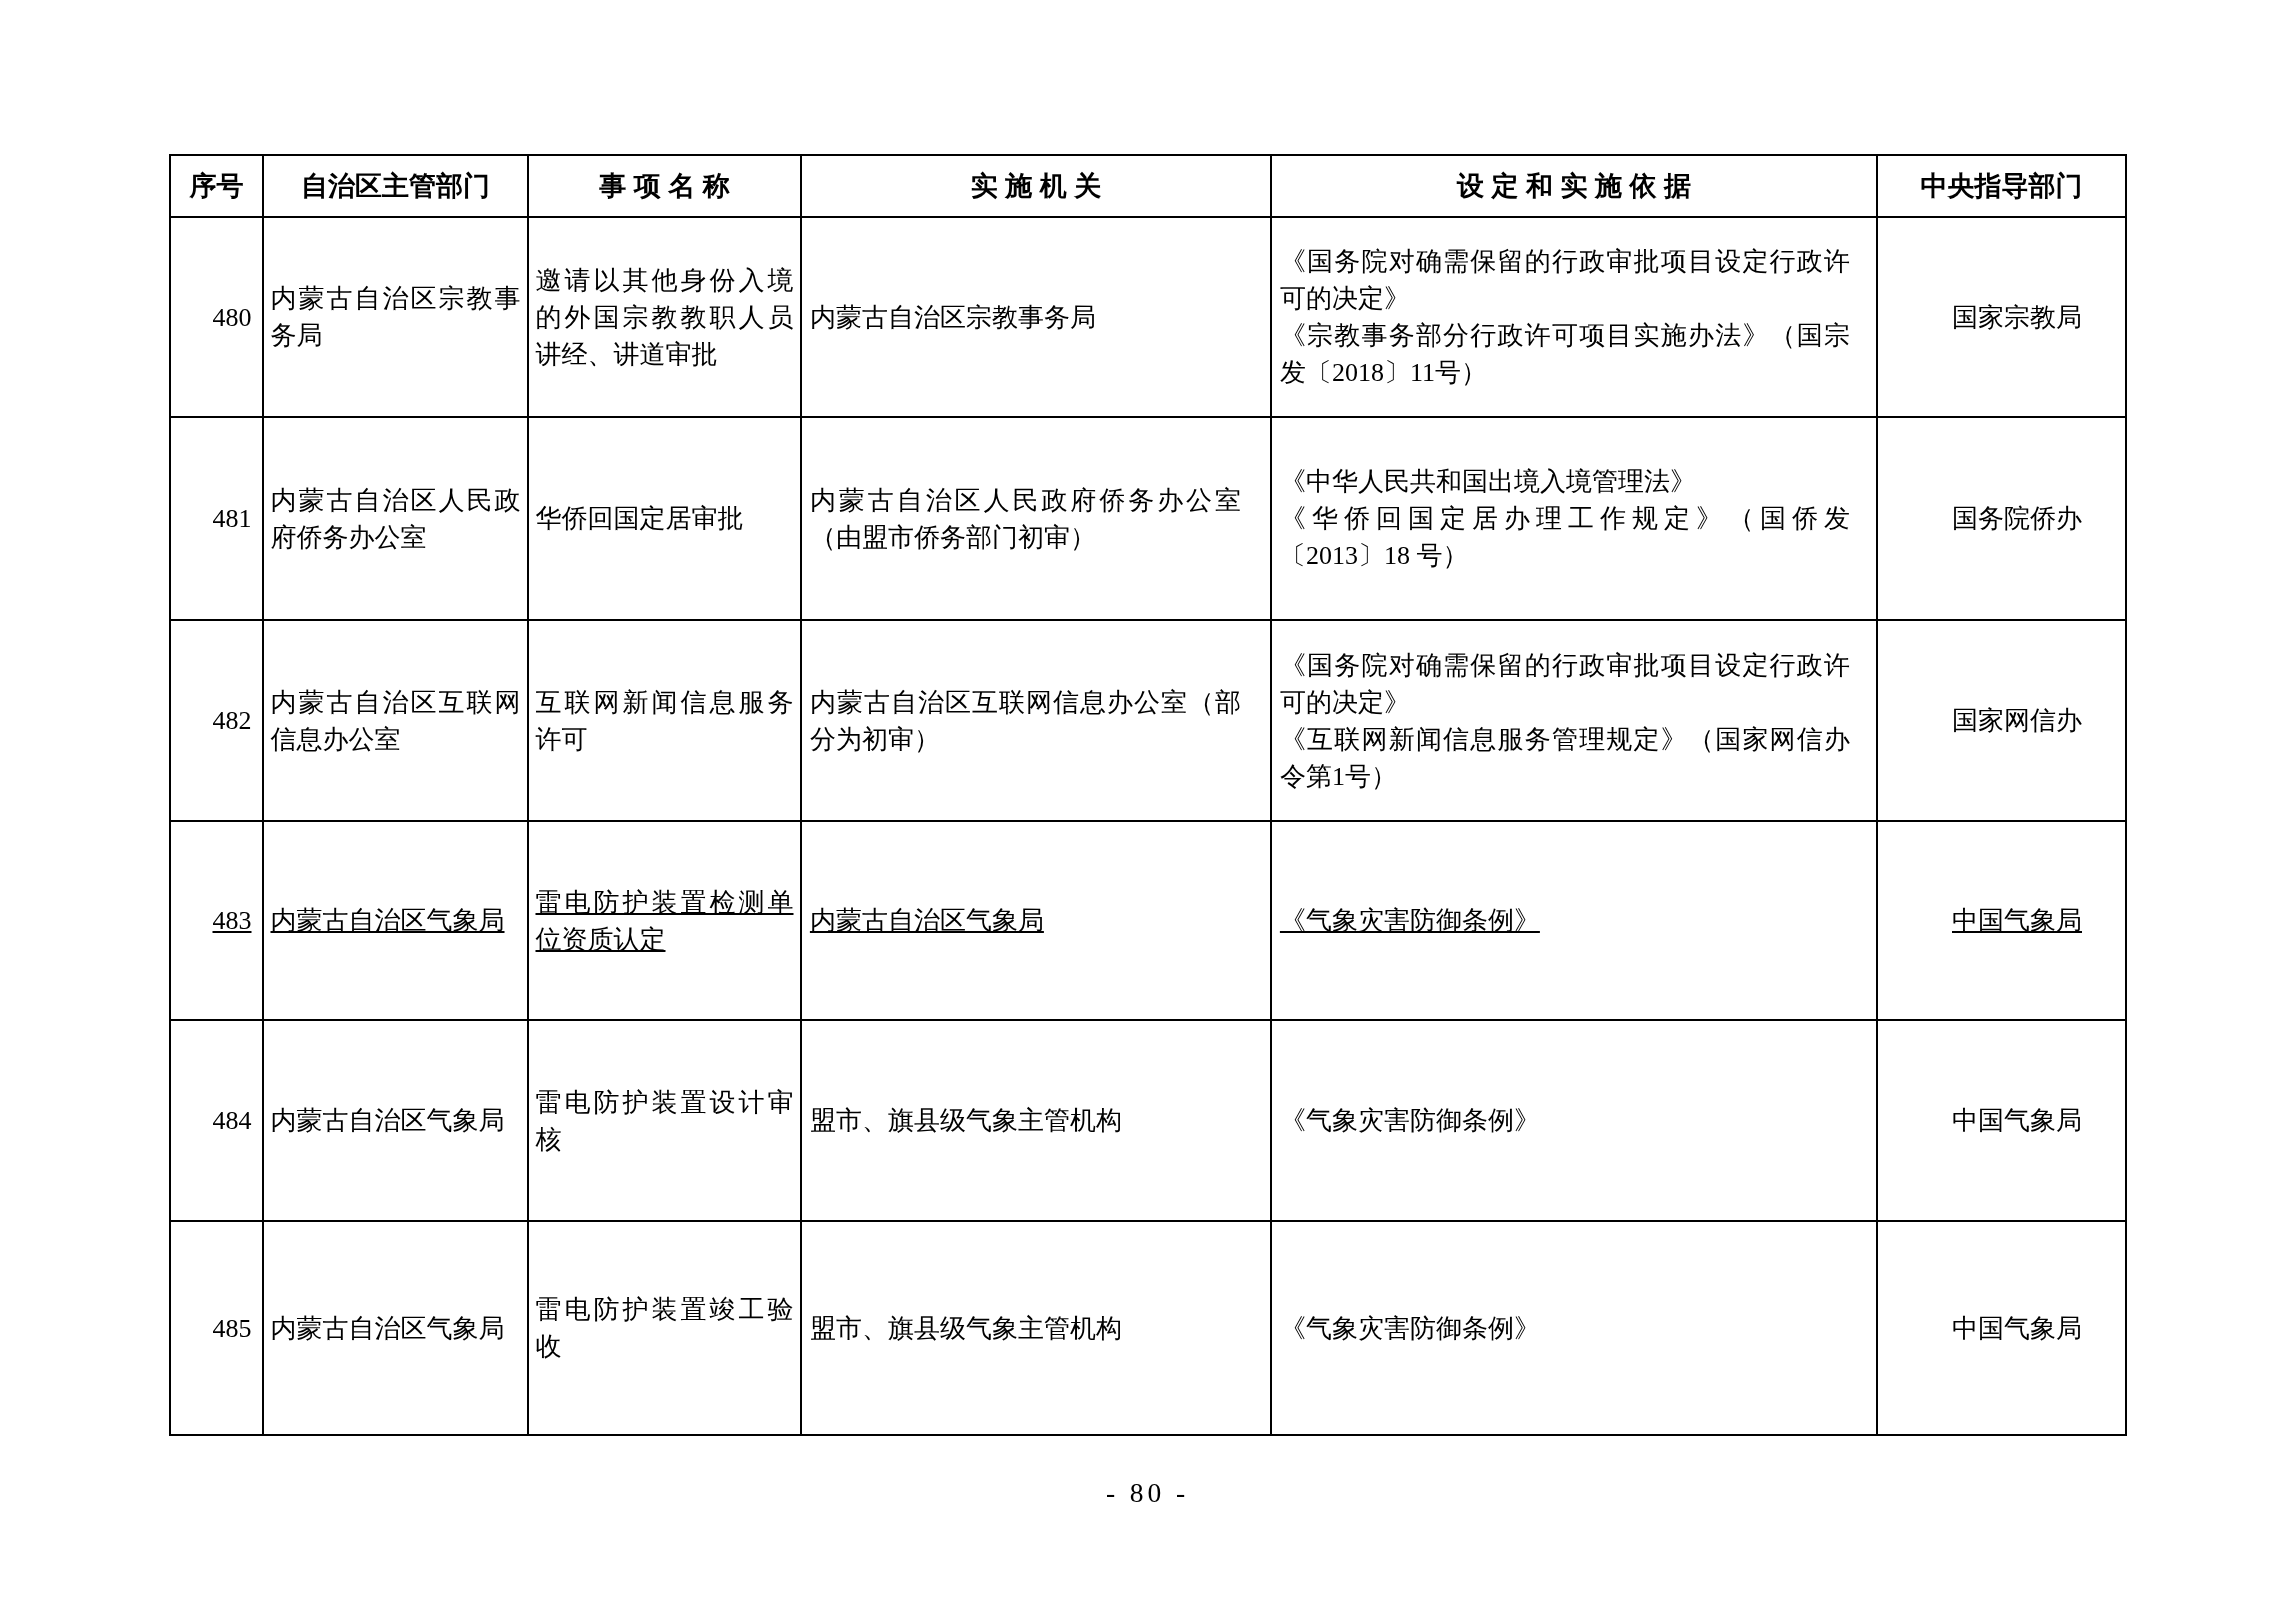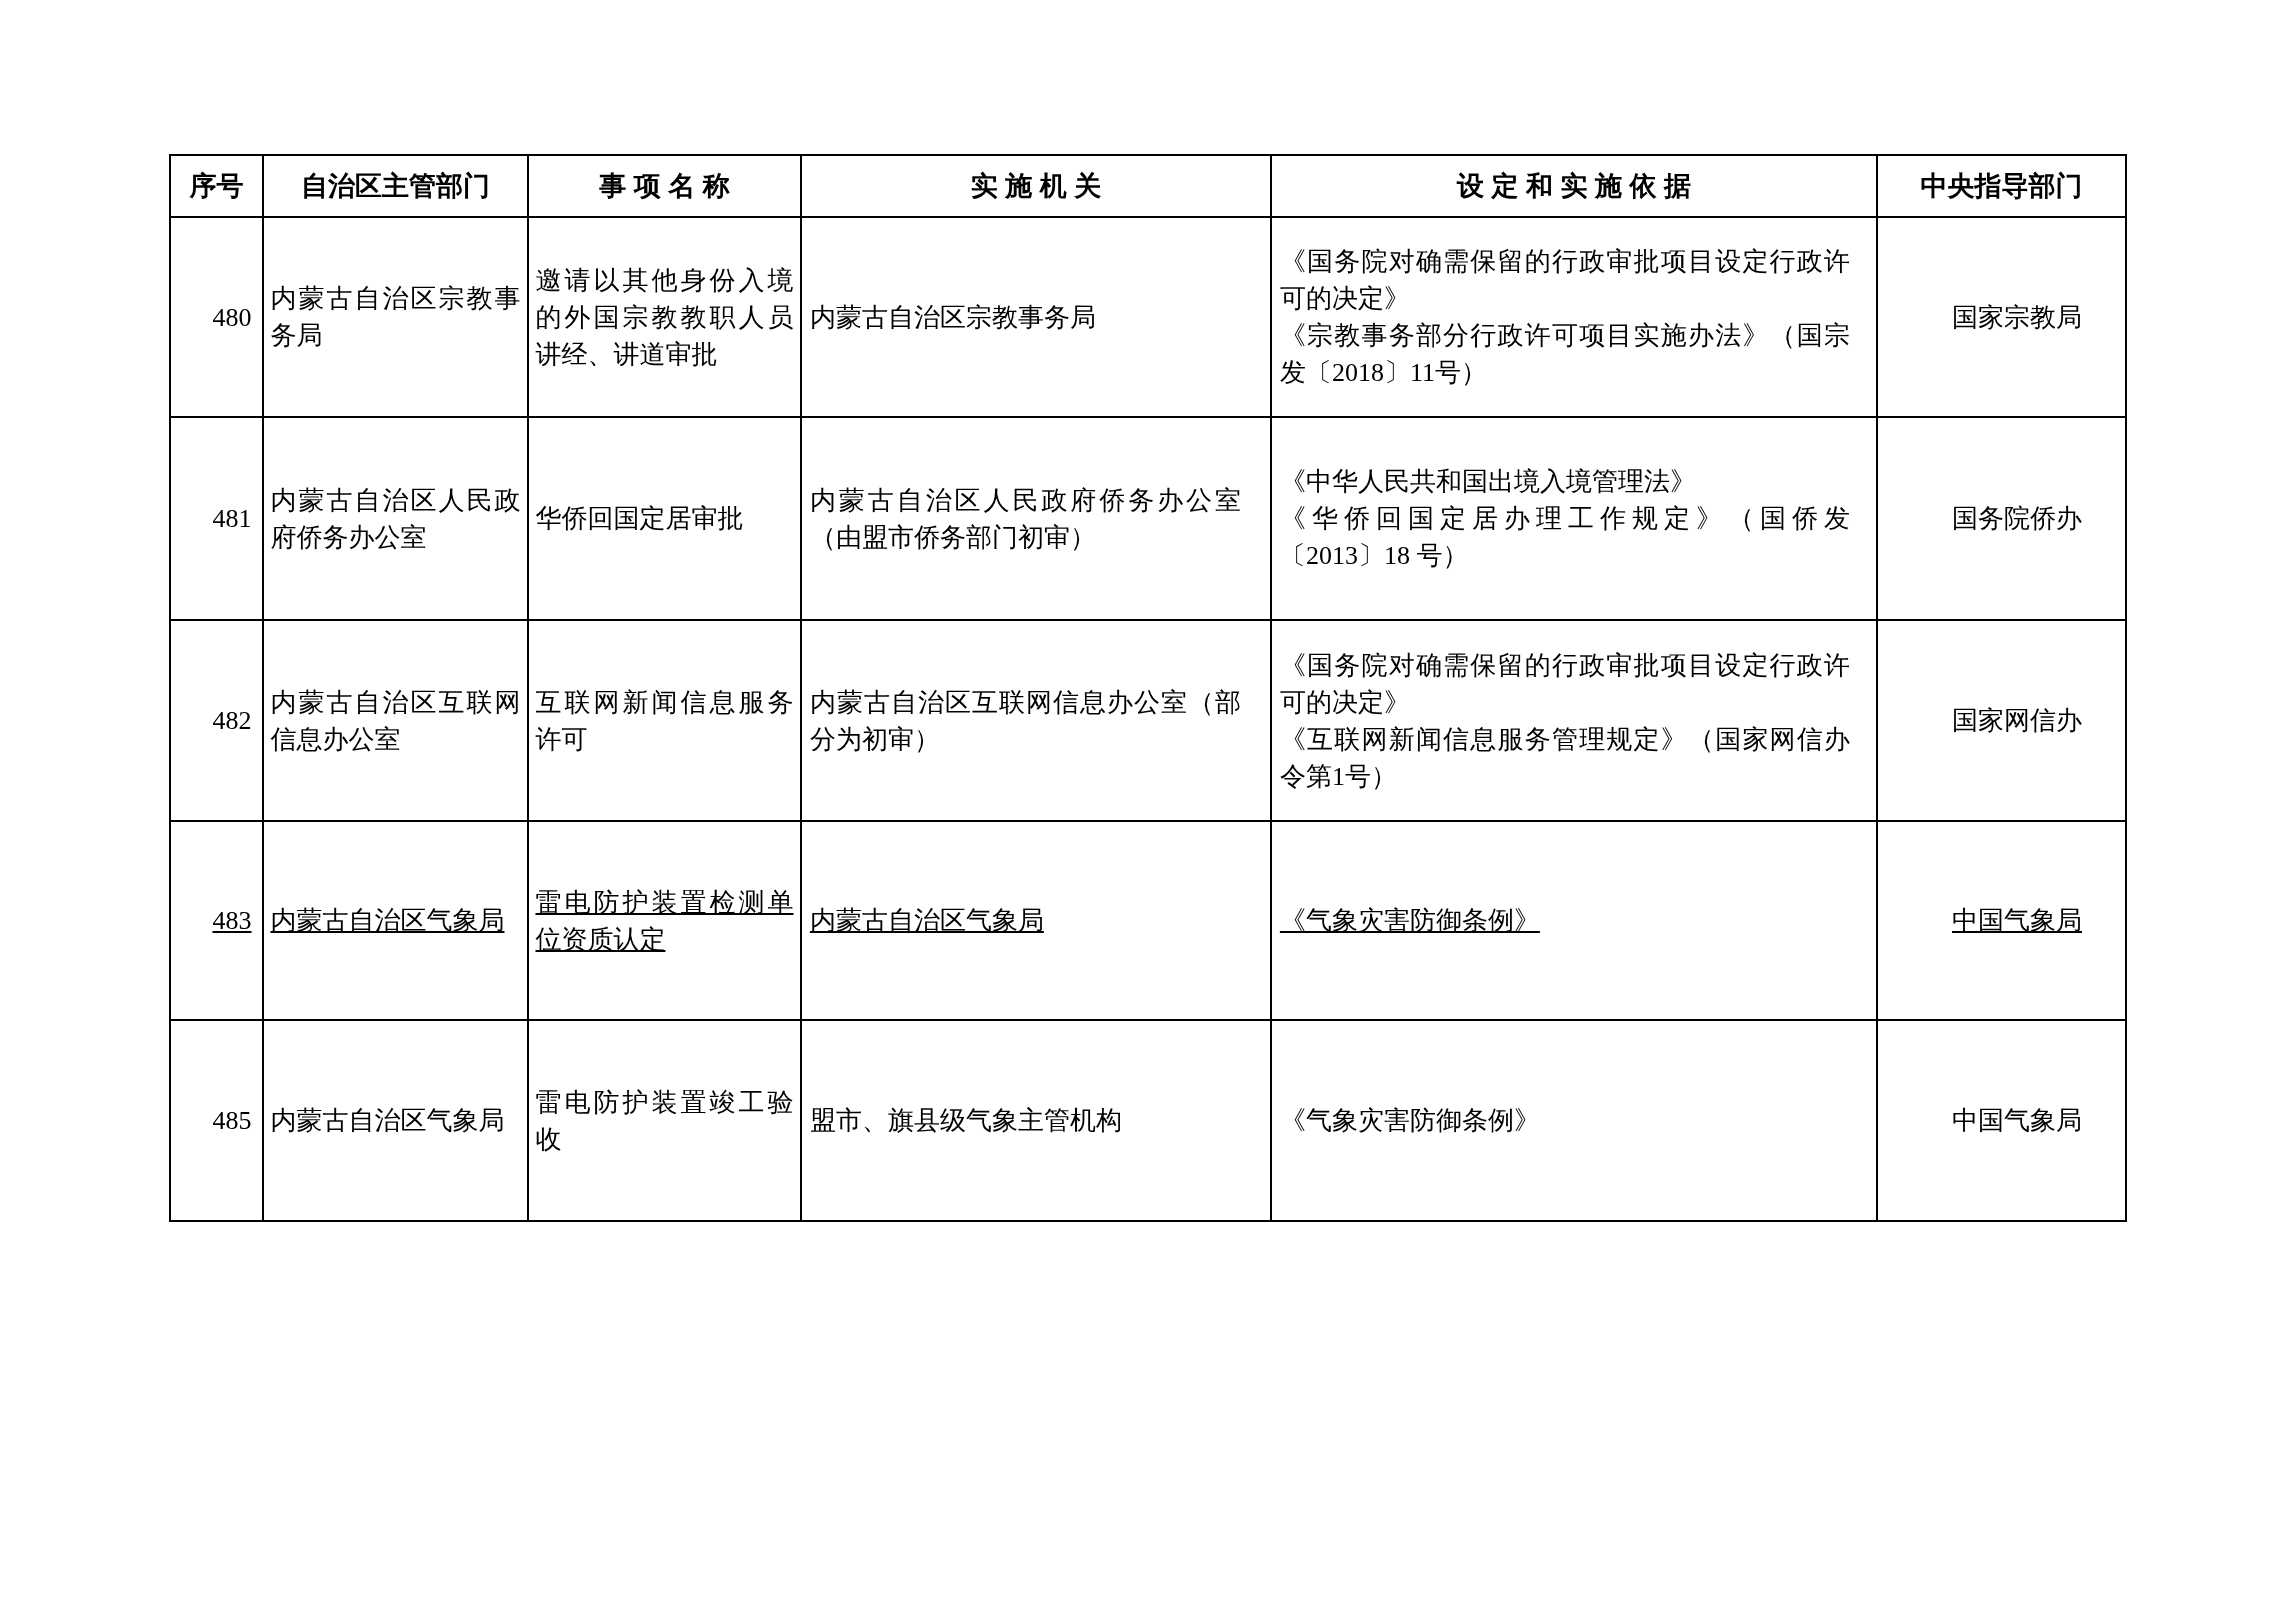--- a/index.html
+++ b/index.html
@@ -128,29 +128,40 @@
     <td class="idx">483</td>
     <td class="dept">内蒙古自治区气象局</td>
     <td class="item">雷电防护装置检测单位资质认定</td>
     <td class="agency">内蒙古自治区气象局</td>
     <td class="basis">
             <div class="basis-item">《气象灾害防御条例》</div>
           </td>
     <td class="central">中国气象局</td>
   </tr>
 
+  <tr>
+    <td class="idx">484</td>
+    <td class="dept">内蒙古自治区气象局</td>
+    <td class="item">雷电防护装置设计审核</td>
+    <td class="agency">盟市、旗县级气象主管机构</td>
+    <td class="basis">
+            <div class="basis-item">《气象灾害防御条例》</div>
+          </td>
+    <td class="central">中国气象局</td>
+  </tr>
 
   <tr>
     <td class="idx">485</td>
     <td class="dept">内蒙古自治区气象局</td>
     <td class="item">雷电防护装置竣工验收</td>
     <td class="agency">盟市、旗县级气象主管机构</td>
     <td class="basis">
             <div class="basis-item">《气象灾害防御条例》</div>
           </td>
     <td class="central">中国气象局</td>
   </tr>
 </tbody>
   </table>
 
+  <div class="footer">- 80 -</div>
 
 </div>
 
 
 </body></html>

